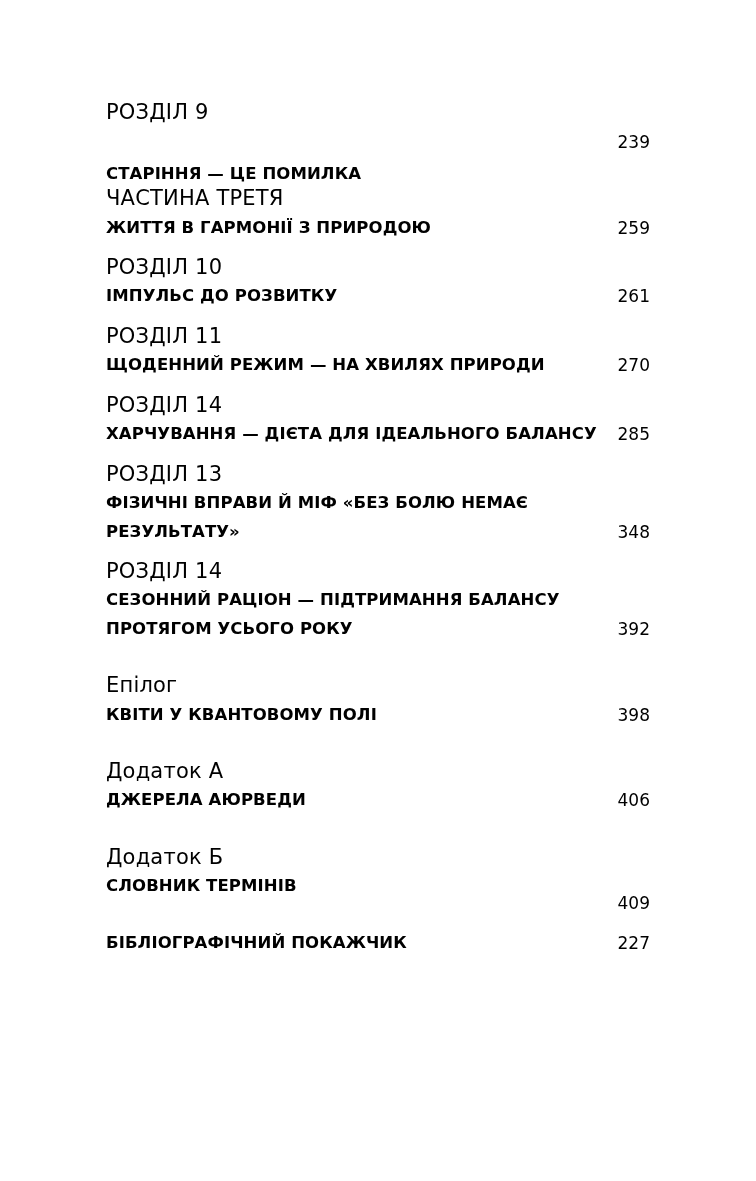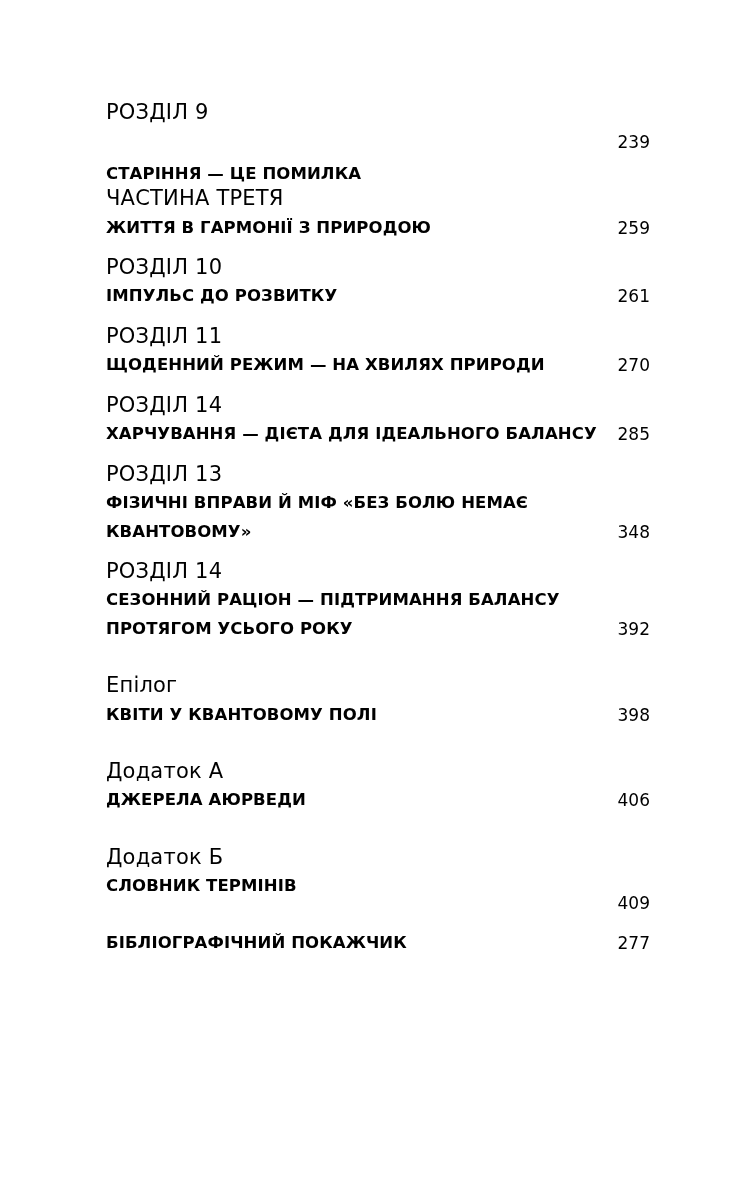--- a/index.html
+++ b/index.html
@@ -84,21 +84,21 @@
 
   <div class="entry" style="top:395px;">
     <span class="label" style="top:0;">РОЗДІЛ 14</span>
     <span class="title-line" style="top:29px;">ХАРЧУВАННЯ — ДІЄТА ДЛЯ ІДЕАЛЬНОГО БАЛАНСУ</span>
     <span class="page" style="top:29px;">285</span>
   </div>
 
   <div class="entry" style="top:464px;">
     <span class="label" style="top:0;">РОЗДІЛ 13</span>
     <span class="title-line" style="top:29px;">ФІЗИЧНІ ВПРАВИ Й МІФ «БЕЗ БОЛЮ НЕМАЄ</span>
-    <span class="title-line" style="top:58px;">КВАНТОВОМУ»</span>
+    <span class="title-line" style="top:58px;">РЕЗУЛЬТАТУ»</span>
     <span class="page" style="top:58px;">348</span>
   </div>
 
   <div class="entry" style="top:561px;">
     <span class="label" style="top:0;">РОЗДІЛ 14</span>
     <span class="title-line" style="top:29px;">СЕЗОННИЙ РАЦІОН — ПІДТРИМАННЯ БАЛАНСУ</span>
     <span class="title-line" style="top:58px;">ПРОТЯГОМ УСЬОГО РОКУ</span>
     <span class="page" style="top:58px;">392</span>
   </div>
 
@@ -115,16 +115,16 @@
   </div>
 
   <div class="entry" style="top:847px;">
     <span class="label" style="top:0;">Додаток Б</span>
     <span class="title-line" style="top:29px;">СЛОВНИК ТЕРМІНІВ</span>
     <span class="page" style="top:46px;">409</span>
   </div>
 
   <div class="entry" style="top:933px;">
     <span class="title-line" style="top:0;">БІБЛІОГРАФІЧНИЙ ПОКАЖЧИК</span>
-    <span class="page" style="top:0;">277</span>
+    <span class="page" style="top:0;">227</span>
   </div>
 
 </div>
 
 </body></html>

